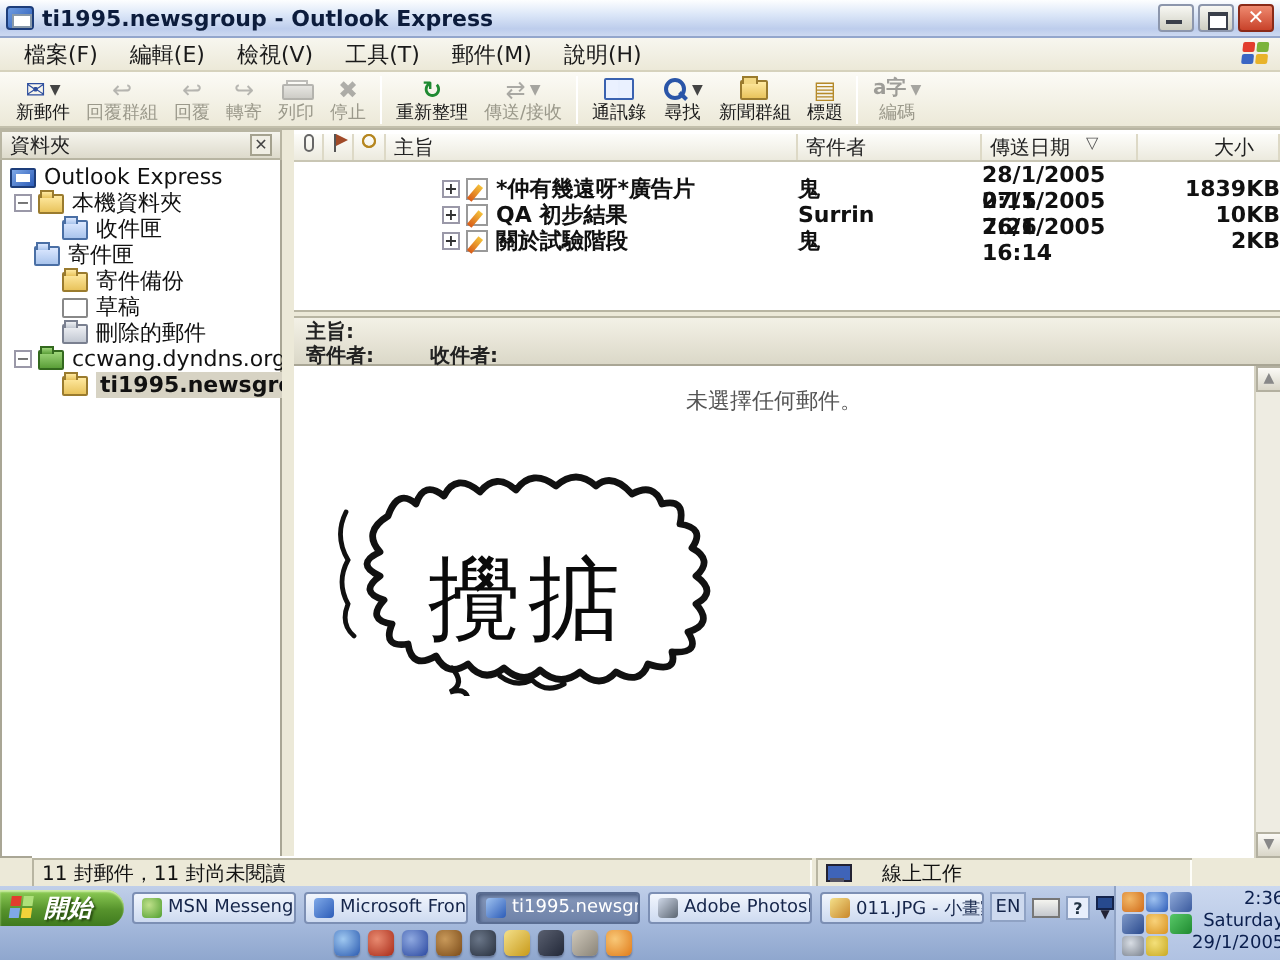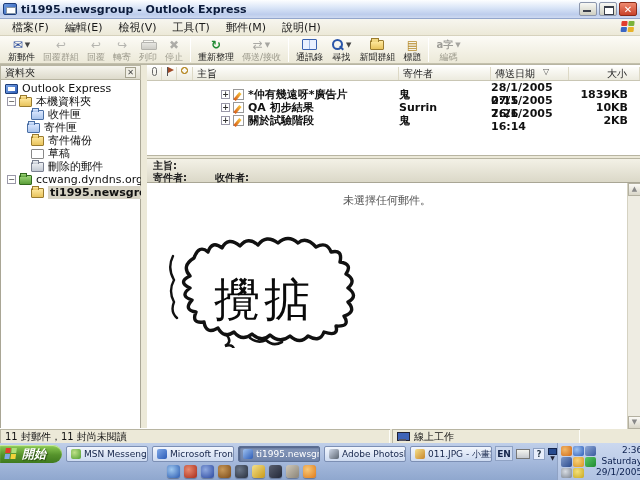--- a/index.html
+++ b/index.html
@@ -124,47 +124,47 @@
 
   #msg-rows { position:absolute; left:0; top:16px; width:493px; }
   .mrow { display:grid; grid-template-columns:15px 15px 16px 206px 92px 78px 1fr; height:13px;
     align-items:center; font-weight:bold; }
   .mrow .subj { display:flex; align-items:center; overflow:hidden; white-space:nowrap; }
   .mrow .subj .expander { margin-left:28px; }
   .posticon { width:11px; height:11px; background:#fff; border:1px solid #999; position:relative;
     flex:none; margin-right:4px; }
   .posticon::after { content:""; position:absolute; left:2px; top:2px; width:3px; height:9px;
     background:linear-gradient(#f4c13a,#d85b18); transform:rotate(40deg); }
-  .mrow .szcell { text-align:right; padding-right:12px; }
+  .mrow .szcell { text-align:right; }
 
   #hsplit { position:absolute; left:0; top:90px; width:493px; height:4px; background:#ece9d8;
     border-top:1px solid #b8b5a2; border-bottom:1px solid #b8b5a2; }
   #pv-header { position:absolute; left:0; top:94px; width:493px; height:24px;
     background:linear-gradient(180deg,#f3f1e6,#dbd8c8); border-bottom:1px solid #a9a695;
     font-size:10px; padding:1px 6px; }
   #pv-header .row1 { display:flex; gap:28px; height:12px; align-items:center; }
   #pv-header b { font-weight:bold; color:#222; }
   #pv-body { position:absolute; left:0; top:118px; width:493px; height:246px; background:#fff; }
   #pv-empty { position:absolute; left:0; top:10px; width:480px; text-align:center; color:#555; }
   #pv-scroll { position:absolute; right:0; top:0; width:13px; height:246px; background:#eeece2;
     border-left:1px solid #d5d2c2; }
   .sbtn { position:absolute; left:0; width:13px; height:13px; background:linear-gradient(#fbfaf6,#d9d6c8);
     border:1px solid #b3b0a0; font-size:7px; line-height:11px; text-align:center; color:#888; }
   .sbtn.up { top:0; } .sbtn.down { bottom:0; }
 
   
   #blob { position:absolute; left:166px; top:222px; width:204px; height:126px; z-index:6; }
 
   
-  #statusbar { position:absolute; left:0; top:428px; width:580px; height:15px; background:#ece9d8;
+  #statusbar { position:absolute; left:16px; top:428px; width:580px; height:15px; background:#ece9d8;
     border-top:1px solid #fff; display:flex; font-size:10px; }
   .scell { box-shadow:inset 1px 1px 0 #b8b5a2, inset -1px -1px 0 #fdfdf8; display:flex;
     align-items:center; padding:0 5px; height:15px; }
   .scell.left { flex:1; margin-right:2px; }
-  .scell.right { width:188px; gap:6px; }
+  .scell.right { width:188px; gap:17px; }
   .i-online { width:11px; height:9px; position:relative; }
   .i-online::before { content:""; position:absolute; left:0; top:0; width:11px; height:7px;
     background:#3f64b8; border:1px solid #223; }
   .i-online::after { content:""; position:absolute; left:2px; bottom:0; width:7px; height:2px; background:#556; }
 
   
   #taskbar { position:absolute; left:0; top:443px; width:640px; height:37px;
     background:linear-gradient(180deg,#c0cfe9 0%,#a5b9dc 50%,#8fa7ce 100%); }
   #start { position:absolute; left:0; top:2px; width:62px; height:18px;
     background:linear-gradient(180deg,#8fce57,#56932c 55%,#3f7a1e);
@@ -183,21 +183,21 @@
   .task.active { background:linear-gradient(180deg,#8597ba,#6f83a9); color:#fff;
     border-color:#5a6d92; box-shadow:inset 1px 1px 2px #4a5c80; }
   .task .tico { width:10px; height:10px; flex:none; border-radius:2px; }
   .tico.msn { background:radial-gradient(circle at 35% 35%,#bfe08a,#4f9e2f); }
   .tico.fp  { background:linear-gradient(135deg,#7fa9e8,#2c5cb8); }
   .tico.oe  { background:linear-gradient(135deg,#9fc2f0,#2c5cb8); }
   .tico.ps  { background:linear-gradient(135deg,#cfd8e8,#5a6470); }
   .tico.mspaint { background:linear-gradient(135deg,#f4e08a,#c8862a); }
   #langzone { position:absolute; left:495px; top:3px; display:flex; align-items:center; gap:3px; }
   #lang-en { width:18px; height:15px; background:#cdd9ee; border:1px solid #8fa2c4; font-size:9px;
-    font-weight:bold; text-align:center; line-height:14px; color:#15254a; }
+    font-weight:normal; text-align:center; line-height:14px; color:#15254a; }
   .i-kbd { width:14px; height:10px; background:linear-gradient(#f4f4ef,#c5c8ce); border:1px solid #777; }
   .i-help { width:12px; height:12px; border:1px solid #8fa2c4; background:#e8eefb; font-size:8px;
     font-weight:bold; text-align:center; line-height:11px; color:#234; }
   .i-mini { display:flex; flex-direction:column; align-items:center; gap:1px; }
   .i-mini .mon { width:9px; height:7px; background:#274a8e; border:1px solid #14244c; }
   .i-mini .car { font-size:6px; color:#223; line-height:4px; }
   #tray { position:absolute; left:557px; top:0; width:83px; height:37px;
     background:linear-gradient(180deg,#cbd8ef,#b0c2e2); border-left:1px solid #8fa2c4;
     display:flex; align-items:center; }
   #trayicons { display:grid; grid-template-columns:repeat(3,11px); grid-auto-rows:10px; gap:1px; margin-left:3px; }
@@ -337,21 +337,21 @@
       </div>
       <div class="trow" style="padding-left:6px;">
         <span class="expander">−</span>
         <span class="ticon"></span>
         <span class="tlabel">本機資料夾</span>
       </div>
       <div class="trow" style="padding-left:30px;">
         <span class="ticon blue"></span>
         <span class="tlabel">收件匣</span>
       </div>
-      <div class="trow" style="padding-left:26px;">
+      <div class="trow" style="padding-left:16px;">
         <span class="ticon blue"></span>
         <span class="tlabel">寄件匣</span>
       </div>
       <div class="trow" style="padding-left:30px;">
         <span class="ticon"></span>
         <span class="tlabel">寄件備份</span>
       </div>
       <div class="trow" style="padding-left:30px;">
         <span class="ticon page"></span>
         <span class="tlabel">草稿</span>

